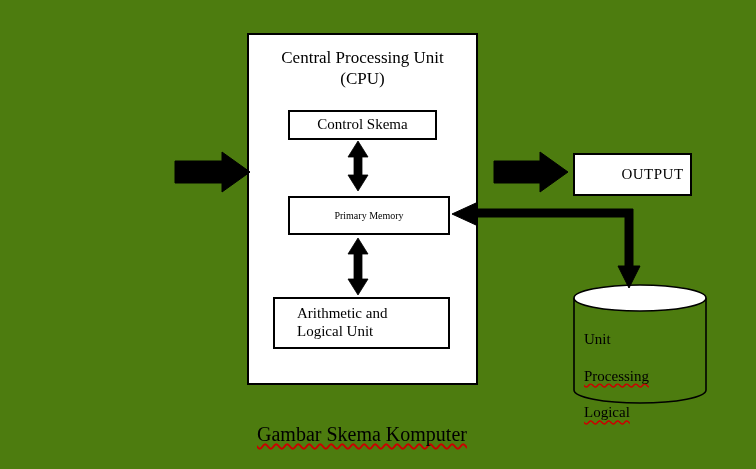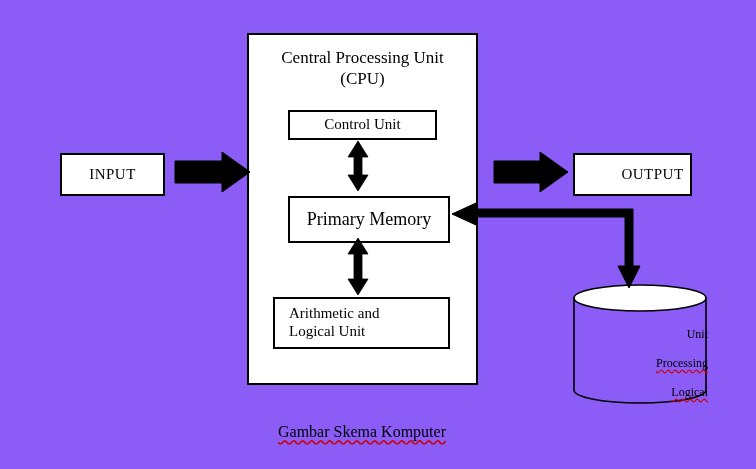--- a/index.html
+++ b/index.html
@@ -8,21 +8,21 @@
     background: #ffffff;
   }
   body {
     font-family: "Liberation Serif", "DejaVu Serif", serif;
     color: #000000;
   }
   #canvas {
     position: relative;
     width: 756px;
     height: 469px;
-    background: #8b5cf6;
+    background: #4d7c0f;
     overflow: hidden;
   }
   .box {
     position: absolute;
     border: 2px solid #000000;
     background: #ffffff;
     box-sizing: border-box;
     display: flex;
     align-items: center;
     justify-content: center;
@@ -56,31 +56,31 @@
     left: 288px;
     top: 110px;
     width: 149px;
     height: 30px;
     font-size: 15px;
   }
   #primary-memory-box {
     left: 288px;
     top: 196px;
     width: 162px;
-    height: 47px;
-    font-size: 18px;
+    height: 39px;
+    font-size: 10px;
   }
   #alu-box {
     left: 273px;
     top: 297px;
     width: 177px;
     height: 52px;
     justify-content: flex-start;
     text-align: left;
-    padding-left: 14px;
+    padding-left: 22px;
     font-size: 15px;
   }
 
   
   #input-box {
     left: 60px;
     top: 153px;
     width: 105px;
     height: 43px;
     font-size: 15px;
@@ -107,34 +107,34 @@
   #secondary-storage svg {
     position: absolute;
     left: 0;
     top: 0;
   }
   #secondary-storage-label {
     position: absolute;
     left: 14px;
     top: 30px;
     width: 124px;
-    font-size: 12px;
+    font-size: 15px;
     line-height: 1.22;
     white-space: pre-line;
-    text-align: right;
+    text-align: left;
   }
 
   
   #caption {
     position: absolute;
     left: 0;
     top: 423px;
     width: 724px;
     text-align: center;
-    font-size: 16px;
+    font-size: 20px;
   }
 
   
   .squiggle {
     text-decoration: underline wavy #cc0000;
     text-decoration-skip-ink: none;
     text-underline-offset: 2px;
   }
 
   
@@ -151,35 +151,32 @@
 <body>
 
 <div id="canvas">
 
   <div class="box" id="cpu-container">
     <span id="cpu-title">Central Processing Unit
 (CPU)</span>
   </div>
 
   <div class="box" id="control-unit-box">
-    <span class="box-label">Control Unit</span>
+    <span class="box-label">Control Skema</span>
   </div>
 
   <div class="box" id="primary-memory-box">
     <span class="box-label">Primary Memory</span>
   </div>
 
   <div class="box" id="alu-box">
     <span class="box-label">Arithmetic and
 Logical Unit</span>
   </div>
 
-  <div class="box" id="input-box">
-    <span class="box-label">INPUT</span>
-  </div>
 
   <div class="box" id="output-box">
     <span class="box-label">OUTPUT</span>
   </div>
 
   <div id="secondary-storage">
     <svg width="140" height="126" viewBox="0 0 140 126">
       <path d="M4,16 L4,108" fill="none" stroke="#000000" stroke-width="1.6"></path>
       <path d="M136,16 L136,108" fill="none" stroke="#000000" stroke-width="1.6"></path>
       <ellipse cx="70" cy="16" rx="66" ry="13" fill="#ffffff" stroke="#000000" stroke-width="1.6"></ellipse>

